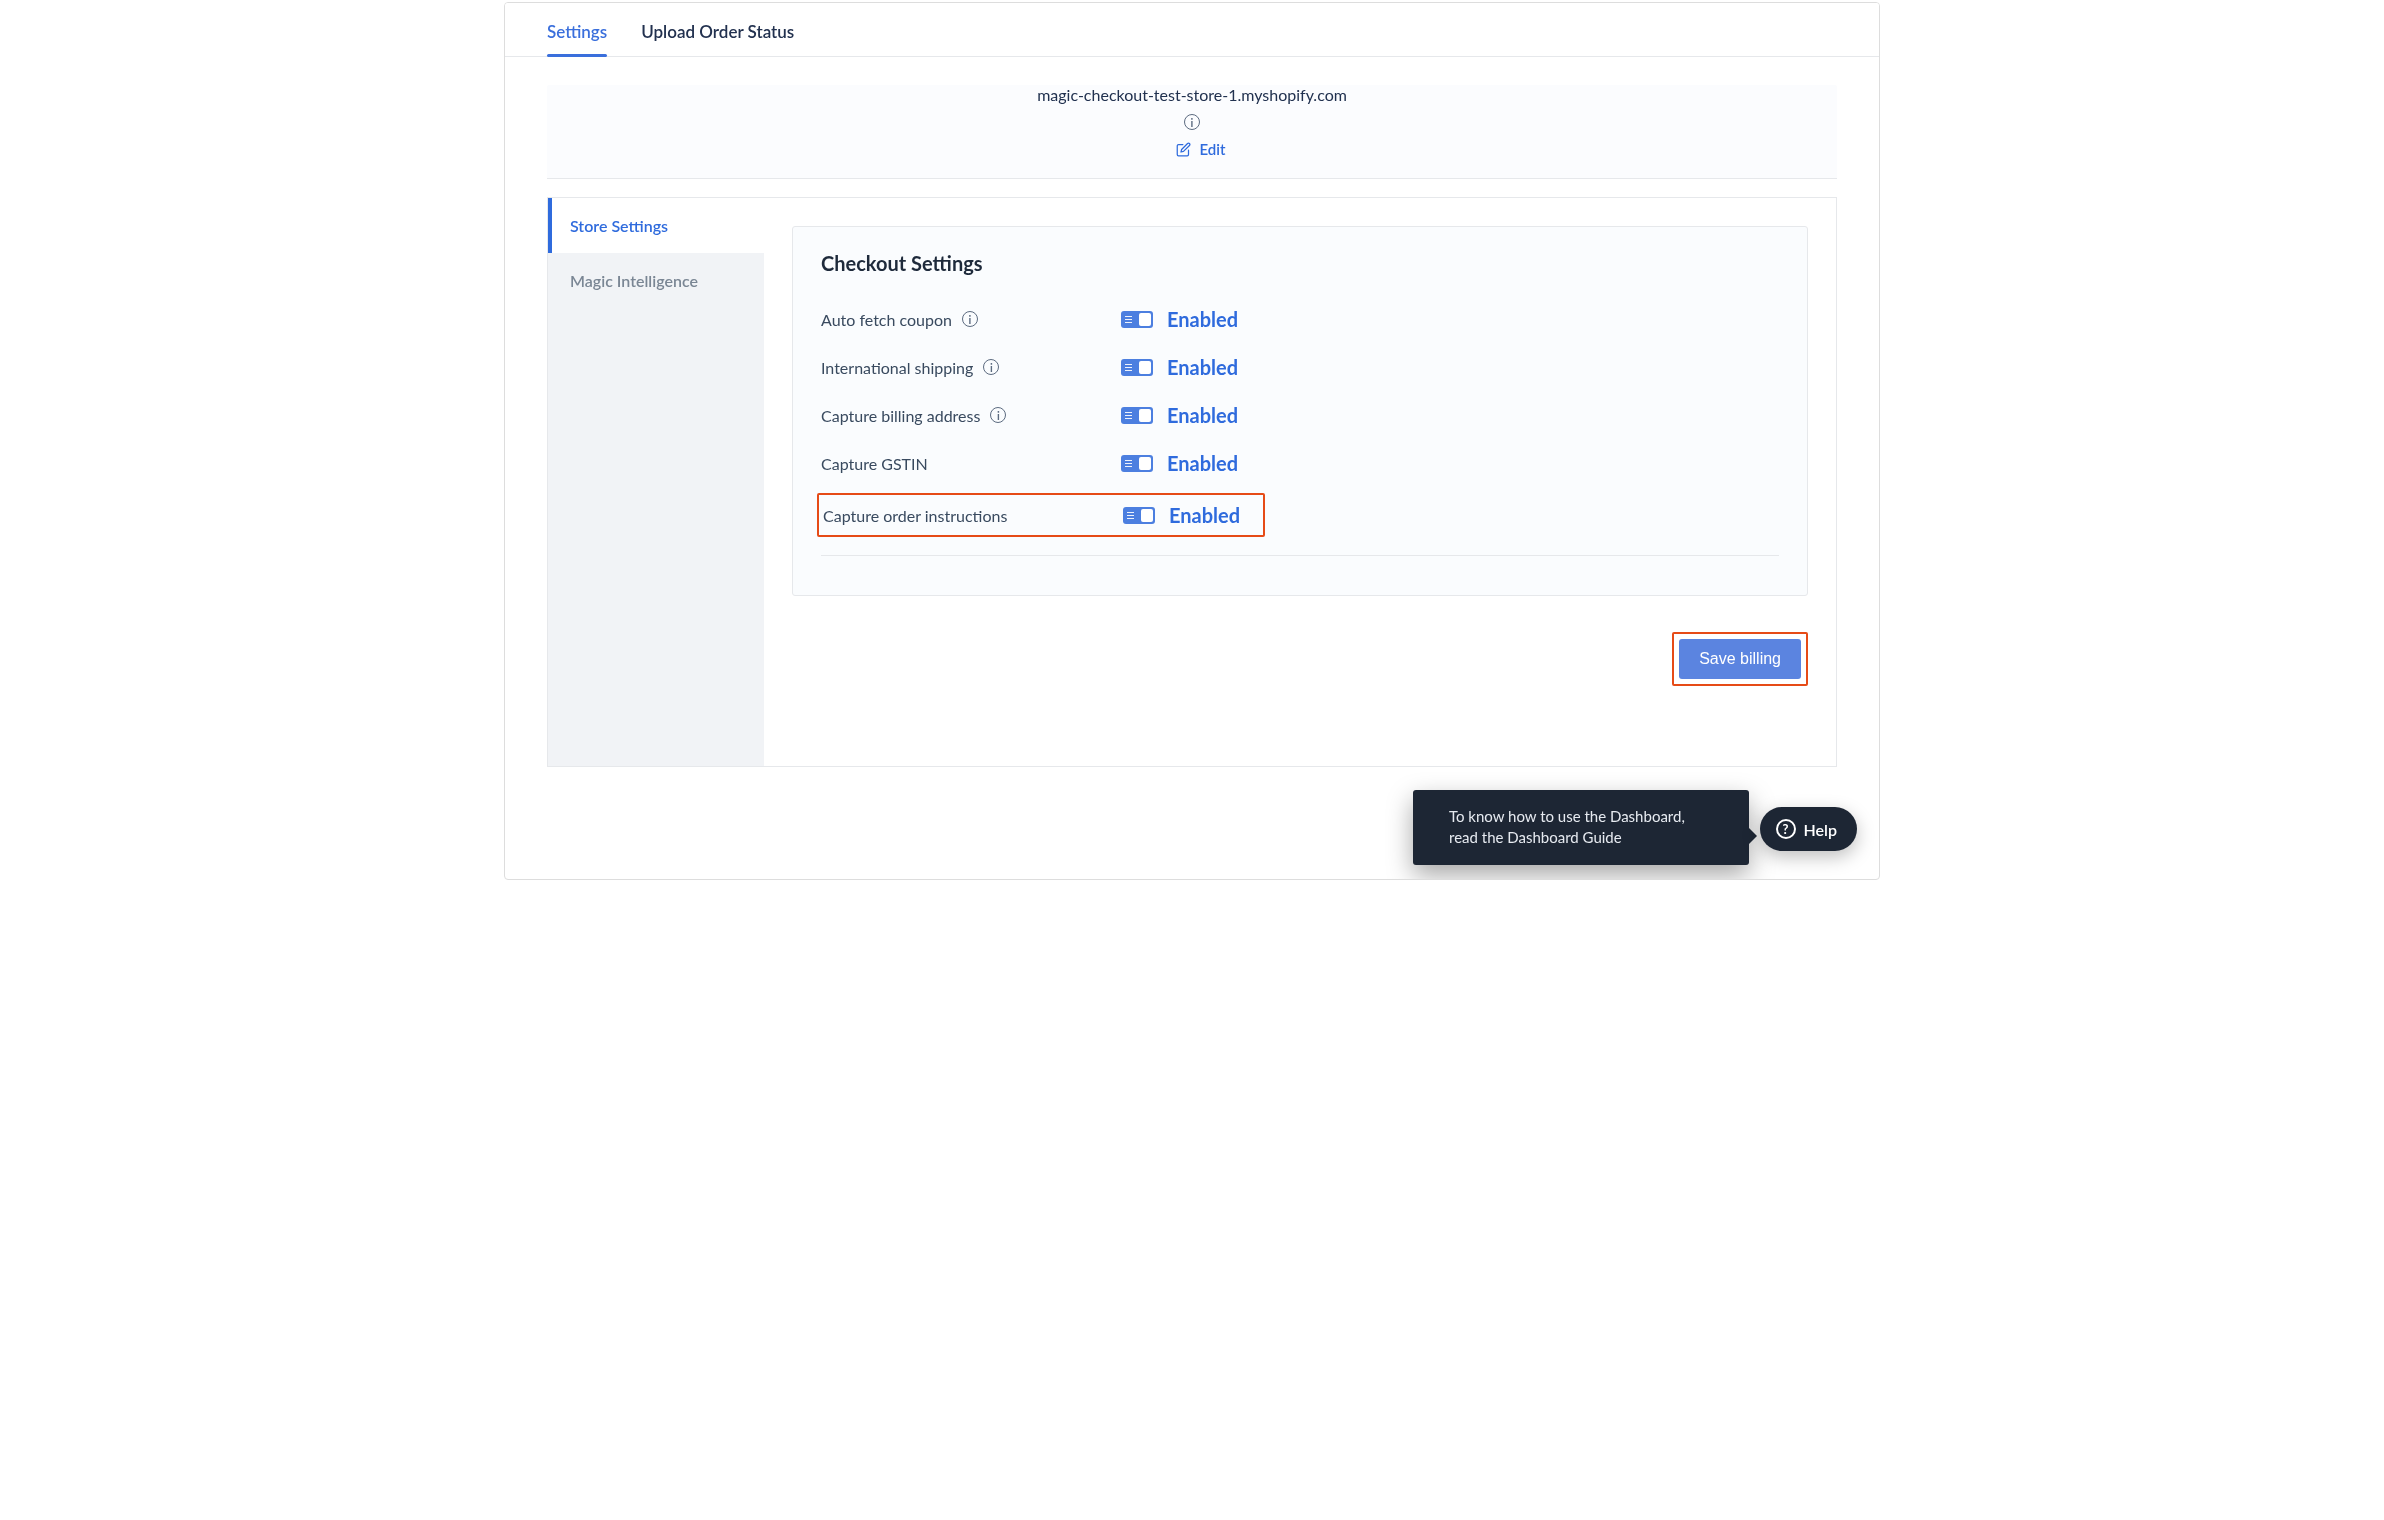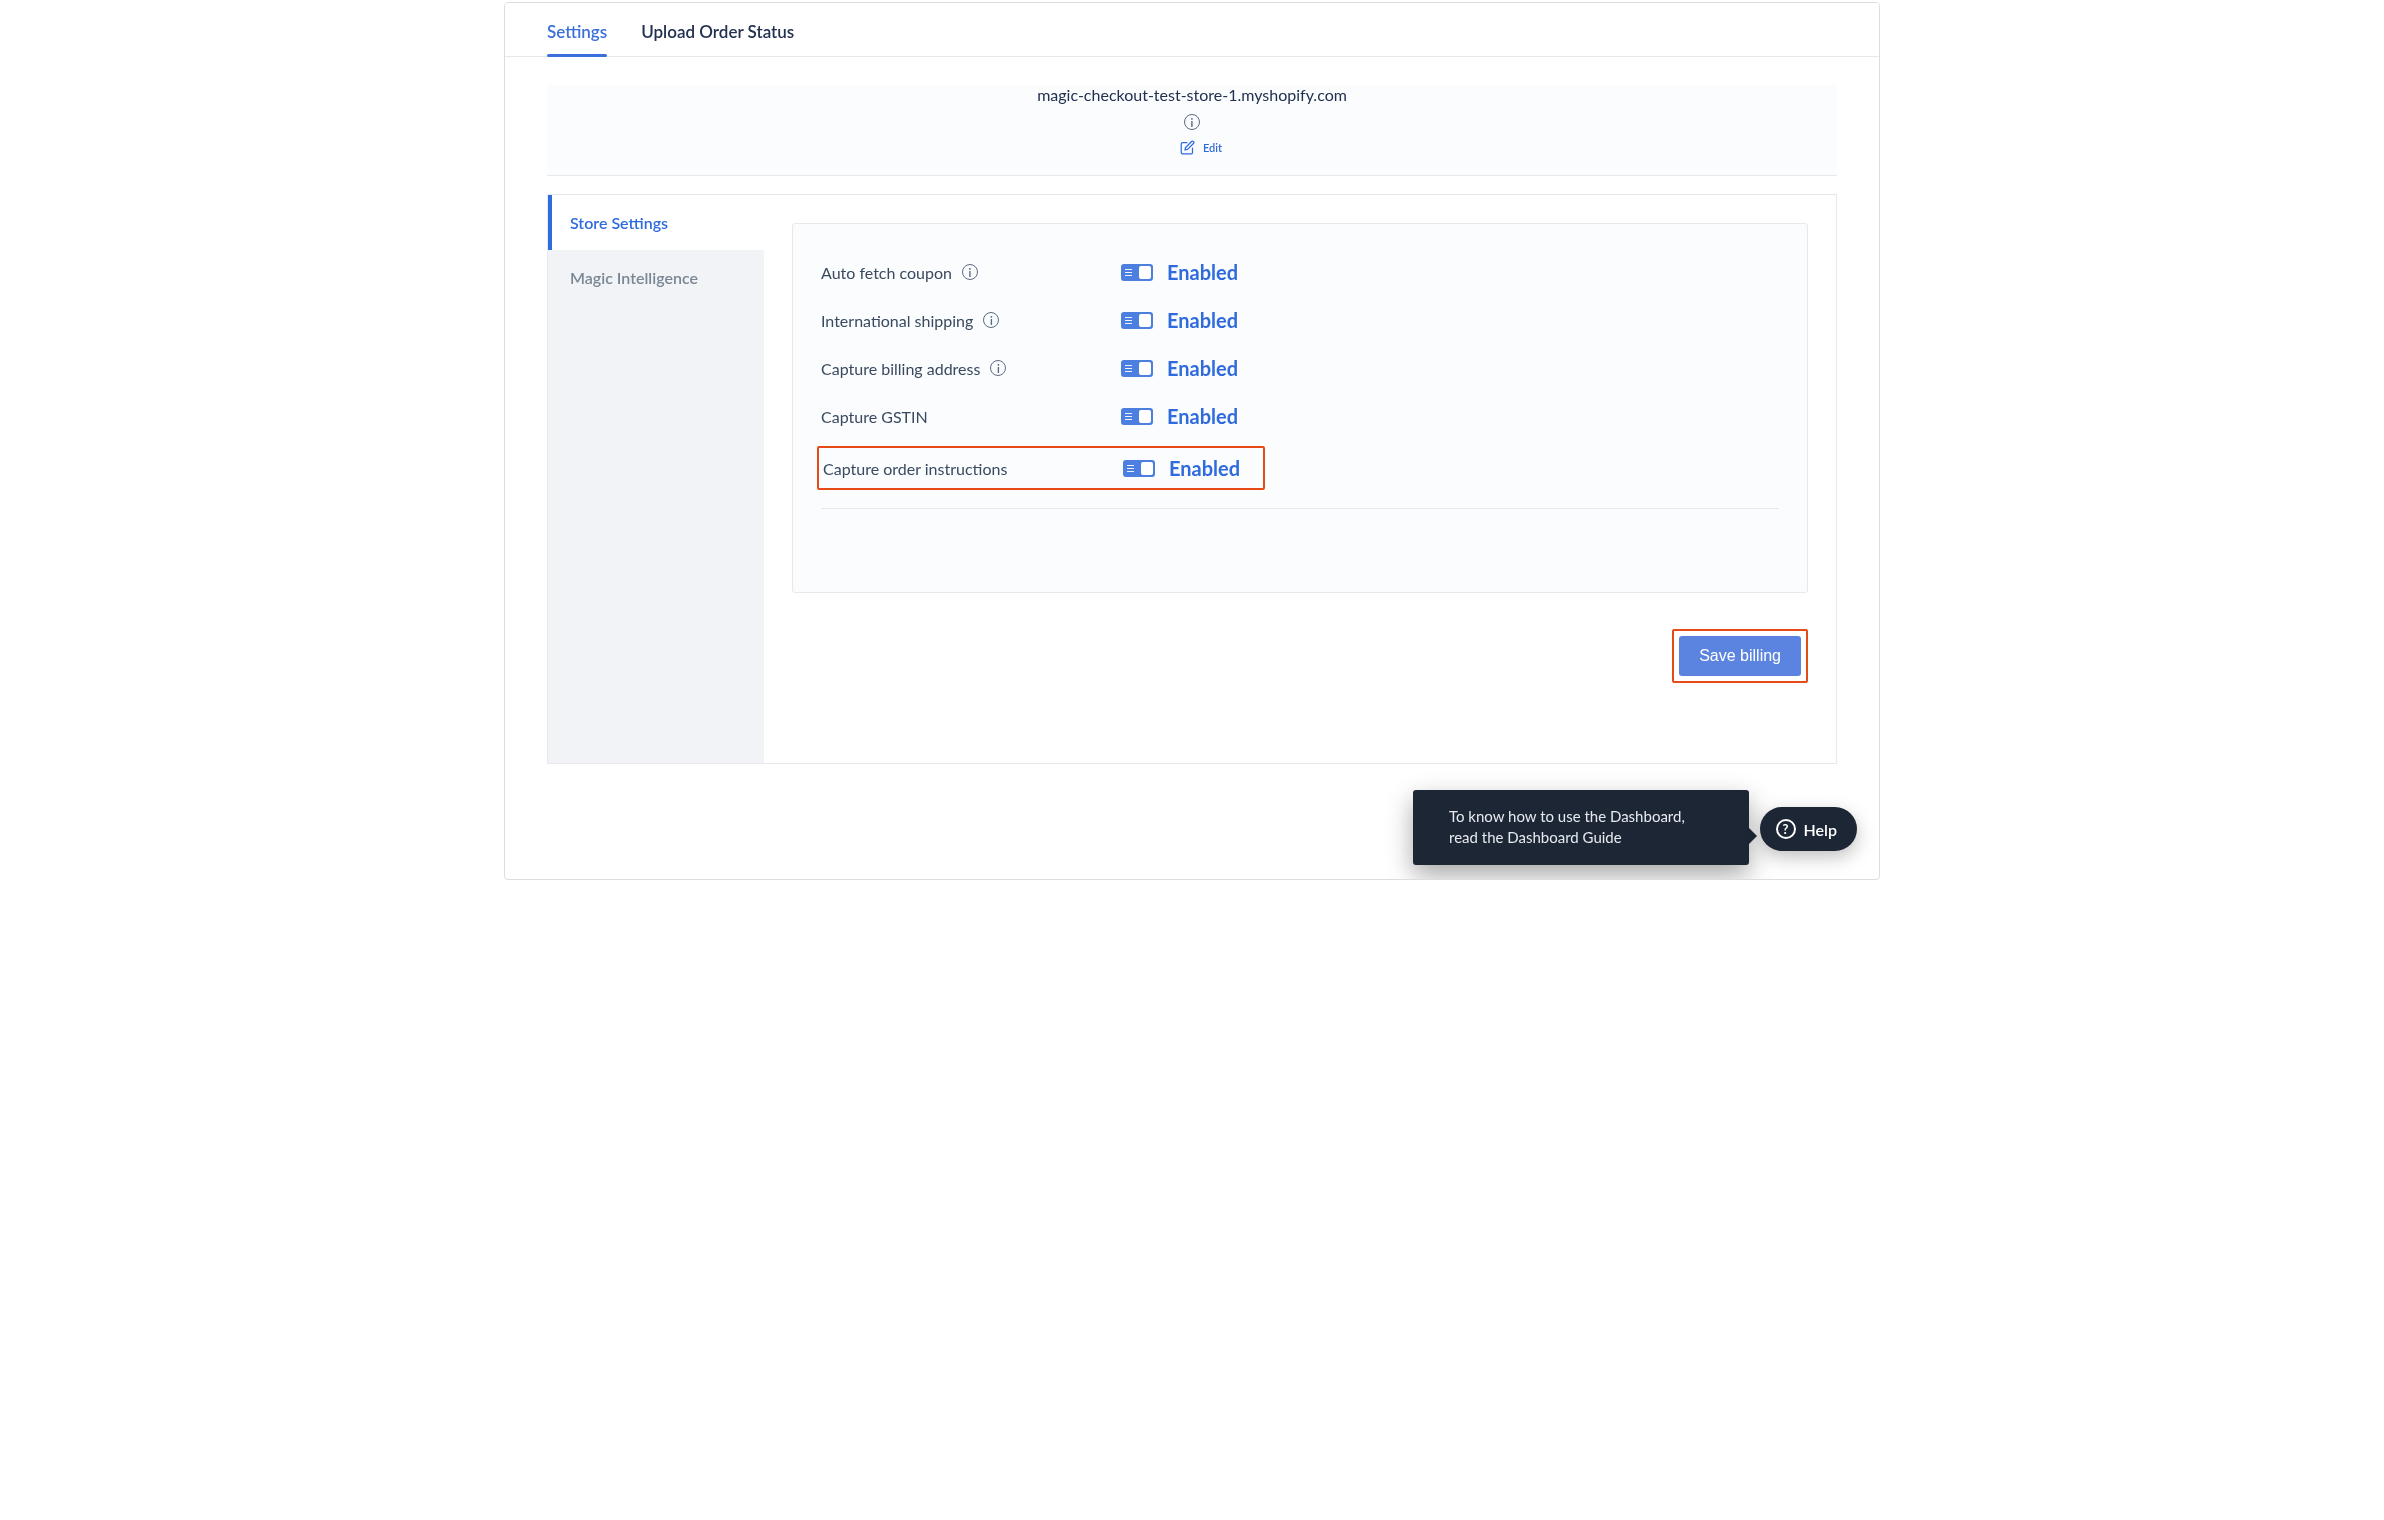--- a/index.html
+++ b/index.html
@@ -75,21 +75,21 @@
     font-size: 11px;
     font-weight: 700;
     color: #5c6b80;
     line-height: 1;
   }
   .edit-link {
     display: inline-flex;
     align-items: center;
     gap: 8px;
     color: #2f6bdd;
-    font-size: 11px;
+    font-size: 15px;
     font-weight: 600;
     cursor: pointer;
     margin-left: 18px;
   }
   .edit-link svg { width: 15px; height: 15px; }
   
   .main {
     display: flex;
     margin: 18px 42px 0;
     border: 1px solid #e6e8eb;
@@ -275,20 +275,21 @@
 </div>
 
 <div class="main">
   <div class="sidebar">
     <div class="side-item active">Store Settings</div>
     <div class="side-item">Magic Intelligence</div>
   </div>
 
   <div class="content">
     <div class="panel">
+      <div class="panel-title">Checkout Settings</div>
 
       <div class="setting-row">
         <div class="setting-label">
           <span>Auto fetch coupon</span>
           <span class="icon-circle">i</span>
         </div>
         <div class="toggle"></div>
         <span class="status">Enabled</span>
       </div>
 

